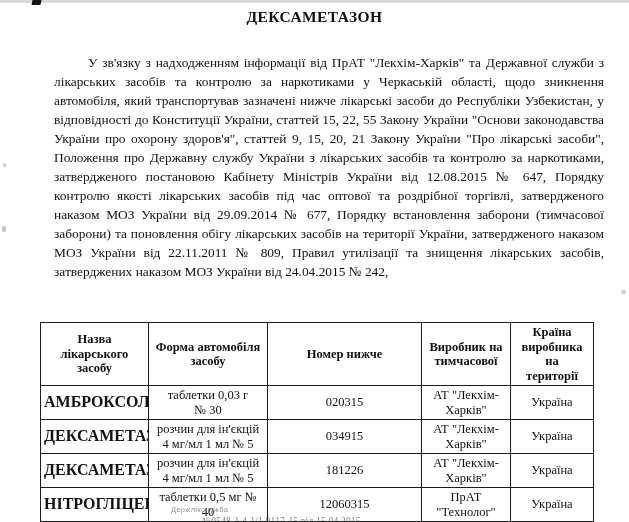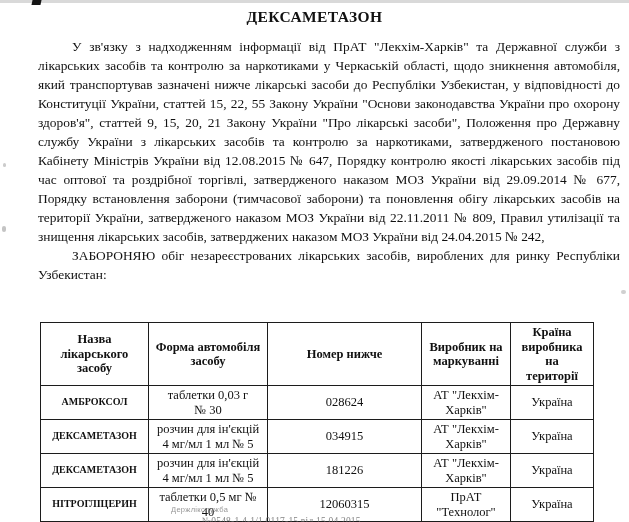--- a/index.html
+++ b/index.html
@@ -16,38 +16,38 @@
   .art4{left:3px;top:163px;width:3px;height:4px;background:#cccccc;border-radius:2px;}
 
   .doc-title{
     position:absolute;top:8px;left:0;width:629px;text-align:center;
     font-weight:bold;font-size:15.5px;letter-spacing:.4px;
   }
   .body-text{
     position:absolute;top:37px;left:38px;width:582px;
     font-size:13.4px;line-height:19px;text-align:justify;
   }
-  .body-text p{margin:0;text-indent:34px;}
+  .body-text p{margin:16px;text-indent:34px;}
 
   table.doc-table{
     position:absolute;top:322px;left:40px;width:553px;
     border-collapse:collapse;table-layout:fixed;
     font-size:12.5px;
   }
   .doc-table th,.doc-table td{
     border:1.5px solid #1c1c1c;
     text-align:center;vertical-align:middle;
     padding:2px 3px;line-height:14.5px;
     overflow:hidden;
   }
   .doc-table th{font-weight:bold;white-space:pre-line;}
   .doc-table thead tr{height:58px;font-family:Liberation Serif, serif;}
   .doc-table tbody tr{height:30px;}
   .top-align{vertical-align:top;}
-  .name-cell{font-weight:bold;font-size:10px;white-space:nowrap;}
+  .name-cell{font-weight:bold;font-size:16px;white-space:nowrap;}
   .pre{white-space:pre-line;}
 
   .stamp-overlay{
     position:absolute;left:171px;top:505px;
     font-family:Liberation Sans, sans-serif;
     font-size:7.5px;color:rgba(115,115,115,.75);
     letter-spacing:.3px;
   }
   .stamp-reference{
     position:absolute;left:202px;top:516px;
@@ -61,52 +61,51 @@
 <div class="scan-edge-top"></div>
 <div class="art-mark art1"></div>
 <div class="art2" style="position:absolute;"></div>
 <div class="art3" style="position:absolute;"></div>
 <div class="art4" style="position:absolute;"></div>
 
 <div class="doc-title">ДЕКСАМЕТАЗОН</div>
 
 <div class="body-text">
   <p>У зв'язку з надходженням інформації від ПрАТ "Лекхім-Харків" та Державної служби з лікарських засобів та контролю за наркотиками у Черкаській області, щодо зникнення автомобіля, який транспортував зазначені нижче лікарські засоби до Республіки Узбекистан, у відповідності до Конституції України, статтей 15, 22, 55 Закону України "Основи законодавства України про охорону здоров'я", статтей 9, 15, 20, 21 Закону України "Про лікарські засоби", Положення про Державну службу України з лікарських засобів та контролю за наркотиками, затвердженого постановою Кабінету Міністрів України від 12.08.2015 № 647, Порядку контролю якості лікарських засобів під час оптової та роздрібної торгівлі, затвердженого наказом МОЗ України від 29.09.2014 № 677, Порядку встановлення заборони (тимчасової заборони) та поновлення обігу лікарських засобів на території України, затвердженого наказом МОЗ України від 22.11.2011 № 809, Правил утилізації та знищення лікарських засобів, затверджених наказом МОЗ України від 24.04.2015 № 242,</p>
-  <p>ЗАБОРОНЯЮ обіг незареєстрованих лікарських засобів, вироблених для ринку Республіки Узбекистан:</p>
 </div>
 
 <table class="doc-table">
   <colgroup>
     <col style="width:108px">
       <col style="width:119px">
       <col style="width:154px">
       <col style="width:89px">
       <col style="width:83px">
   </colgroup>
   <thead>
     <tr>
       <th>Назва лікарського
 засобу</th>
       <th>Форма автомобіля
 засобу</th>
       <th class="top-align">Номер нижче</th>
       <th>Виробник на
-маркуванні</th>
+тимчасової</th>
       <th>Країна
 виробника
 на
 території</th>
     </tr>
   </thead>
   <tbody>
     <tr>
       <td class="name-cell">АМБРОКСОЛ</td>
       <td class="pre">таблетки 0,03 г
 № 30</td>
-      <td class="top-align">028624</td>
+      <td class="top-align">020315</td>
       <td class="pre">АТ "Лекхім-
 Харків"</td>
       <td>Україна</td>
     </tr>
     <tr>
       <td class="name-cell">ДЕКСАМЕТАЗОН</td>
       <td class="pre">розчин для ін'єкцій
 4 мг/мл 1 мл № 5</td>
       <td class="top-align">034915</td>
       <td class="pre">АТ "Лекхім-

